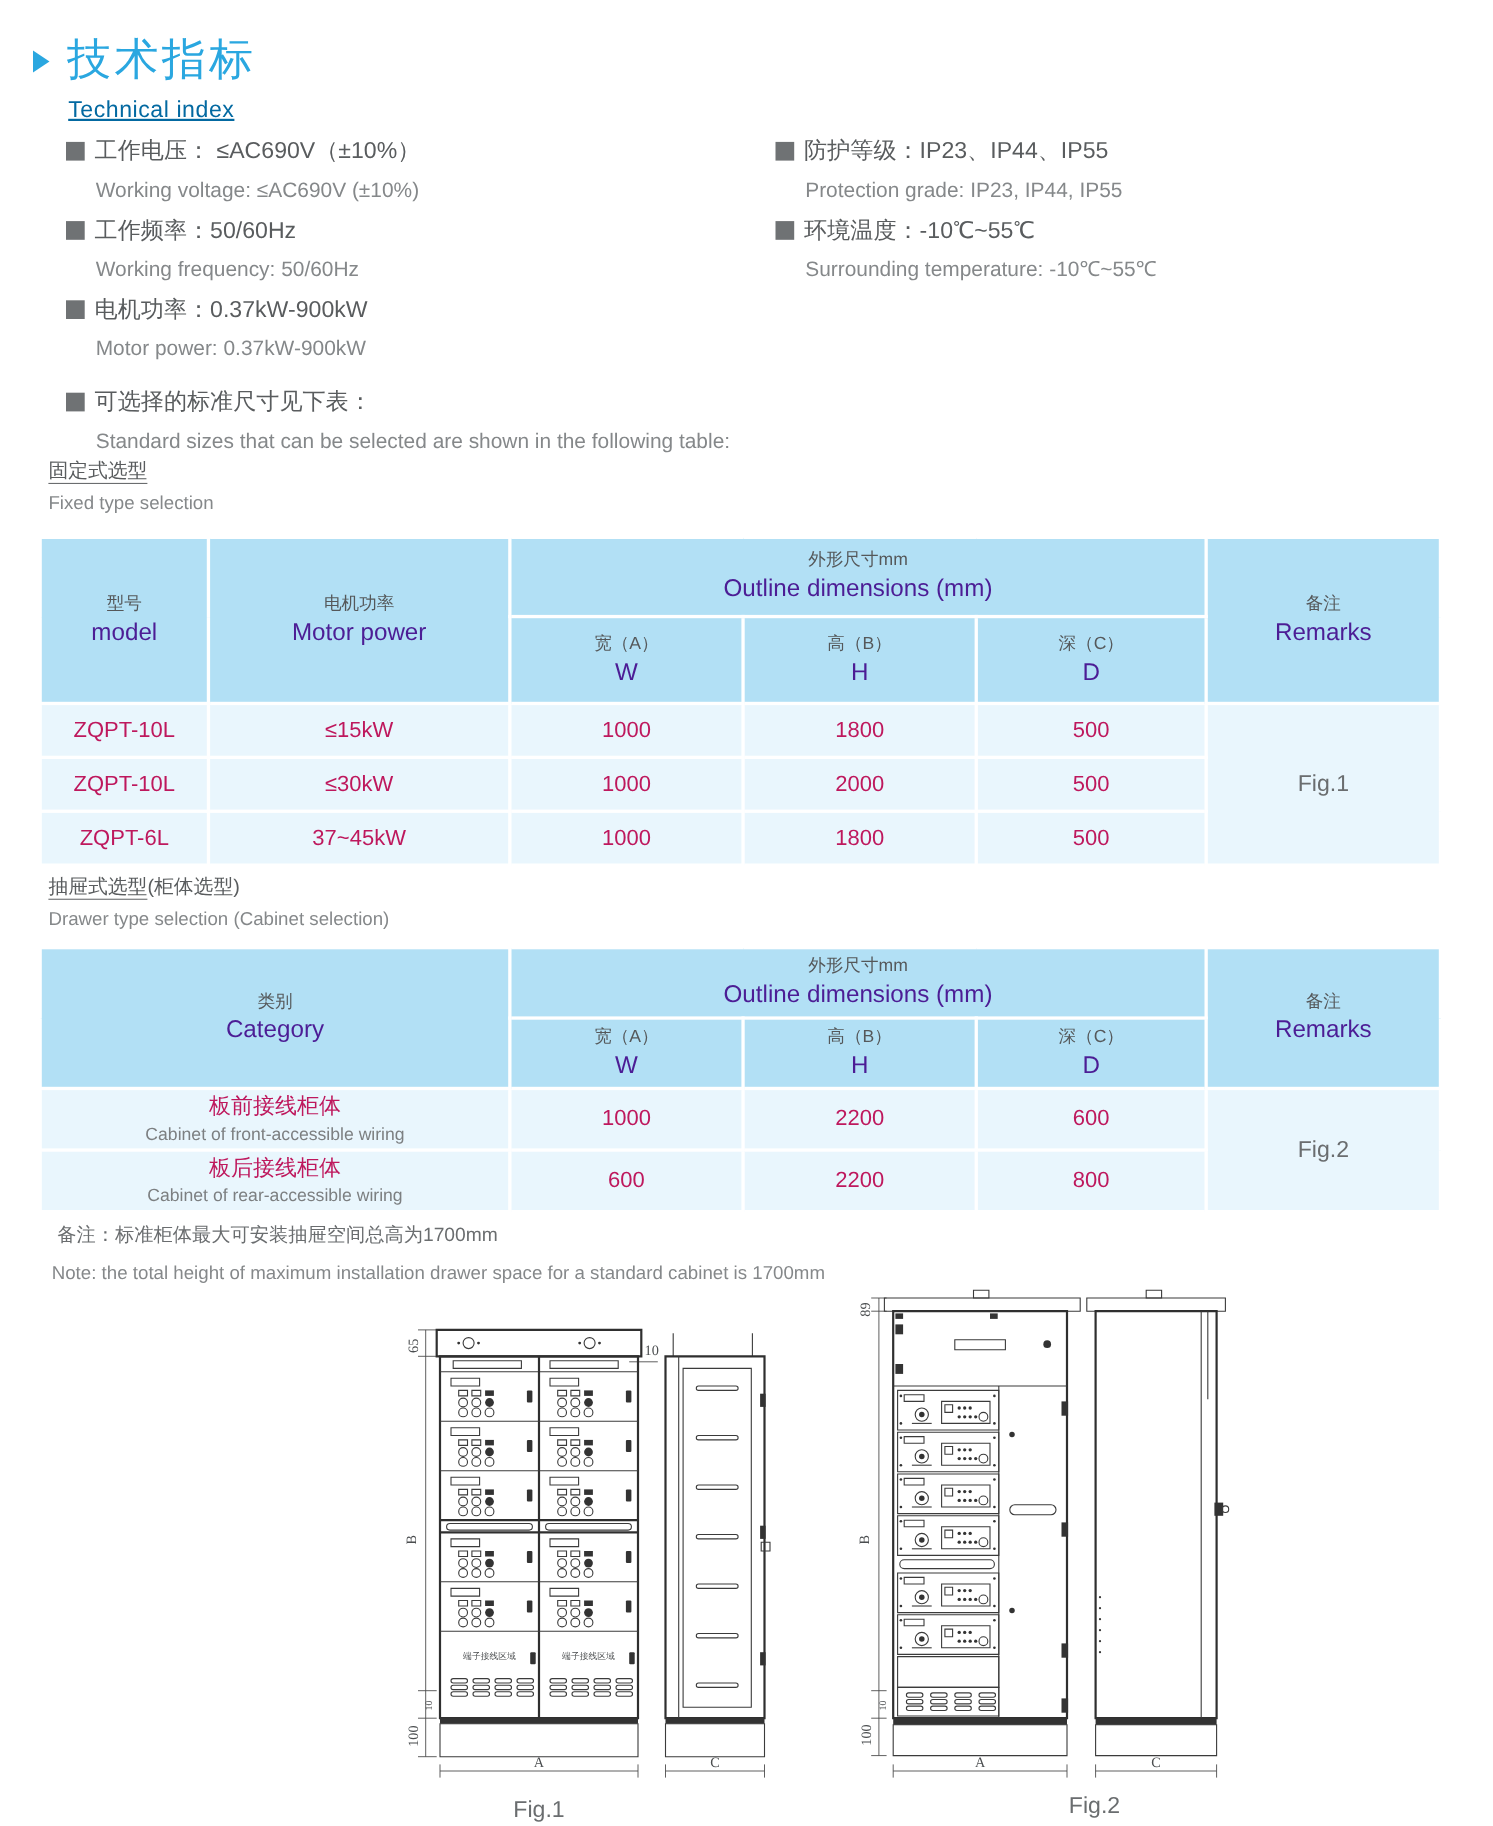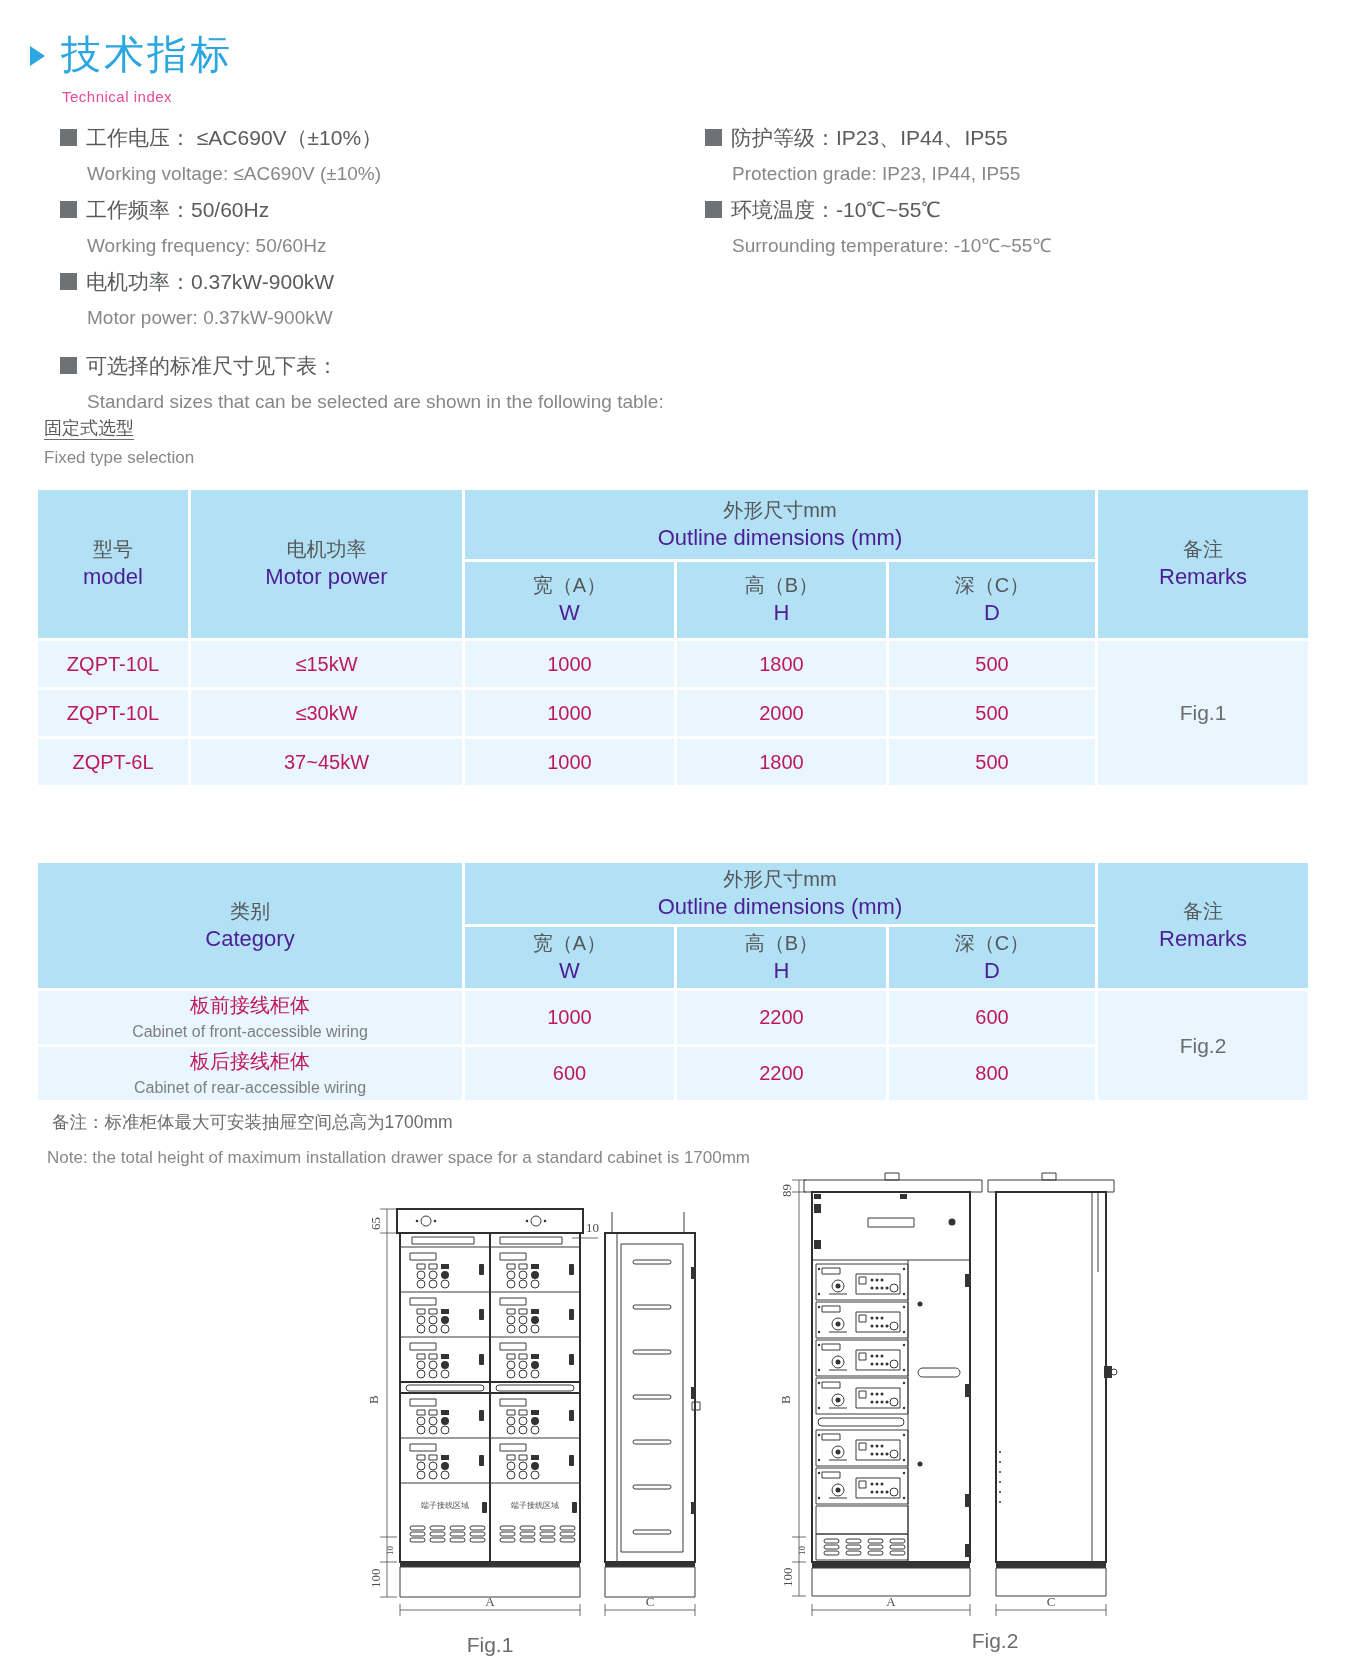--- a/index.html
+++ b/index.html
@@ -5,21 +5,21 @@
   html,body{margin:0;padding:0;background:#fff;}
   .page{position:relative;width:1357px;height:1660px;background:#ffffff;overflow:hidden;
         font-family:"Liberation Sans", sans-serif;color:#5b5e60;}
 
   
   .hdr{position:absolute;left:30px;top:34px;}
   .hdr-row{display:flex;align-items:center;}
   .tri{width:0;height:0;border-top:10px solid transparent;border-bottom:10px solid transparent;
        border-left:15px solid #2aa7e0;margin-right:16px;margin-top:4px;}
   .title-cn{font-size:40px;color:#2aa7e0;letter-spacing:3px;font-weight:500;line-height:1;}
-  .title-en{font-size:15px;color:#ec4899;margin:14px 0 0 32px;letter-spacing:0.5px;}
+  .title-en{font-size:21px;color:#0369a1;margin:14px 0 0 32px;letter-spacing:0.5px;text-decoration:underline;}
 
   
   .speccol{position:absolute;top:126px;}
   .speccol.left{left:60px;}
   .speccol.right{left:705px;}
   .spec-item{margin-bottom:13px;}
   .spec-cn{font-size:21px;color:#595c5e;display:flex;align-items:center;line-height:1.1;}
   .sq{display:inline-block;width:17px;height:17px;background:#6f7274;margin-right:9px;flex:0 0 auto;}
   .spec-en{font-size:19px;color:#85888a;margin:15px 0 9px 27px;line-height:1.1;}
 
@@ -29,21 +29,21 @@
   .seclabel{position:absolute;left:44px;}
   .sec-cn{font-size:18px;color:#595c5e;}
   .sec-cn .ul{border-bottom:1px solid #6a6d6f;padding-bottom:1px;}
   .sec-en{font-size:17px;color:#85888a;margin-top:8px;}
 
   
   table.spec-table{position:absolute;left:35px;width:1273px;border-collapse:collapse;table-layout:fixed;}
   table.spec-table th,table.spec-table td{border:3px solid #ffffff;padding:0;text-align:center;vertical-align:middle;font-weight:normal;}
   table.spec-table th{background:#b2e0f5;}
   table.spec-table td{background:#e9f6fd;}
-  .th-cn{font-size:20px;color:#55585a;line-height:1.35;}
+  .th-cn{font-size:16px;color:#55585a;line-height:1.35;}
   .th-en{font-size:22px;color:#4c1d95;line-height:1.3;}
   .cell{font-size:20px;color:#be185d;}
   .cell-en{font-size:16px;color:#7c7f81;line-height:1.3;margin-top:3px;}
   .remarks-cell{font-size:21px;color:#6a6d6f;}
 
   
   .note{position:absolute;left:52px;}
   .note-cn{font-size:17.5px;color:#6a6d6f;}
   .note-en{font-size:17px;color:#85888a;margin-top:14px;margin-left:-5px;}
 
@@ -188,20 +188,26 @@
       <tr style="height:49px;">
         <td class="cell">ZQPT-6L</td>
         <td class="cell">37~45kW</td>
         <td class="cell">1000</td>
         <td class="cell">1800</td>
         <td class="cell">500</td>
       </tr>
     </tbody>
   </table>
 
+  <div class="seclabel" style="top:794px;">
+    <div class="sec-cn">
+      <span class="ul">抽屉式选型</span><span>(柜体选型)</span>
+    </div>
+    <div class="sec-en">Drawer type selection (Cabinet selection)</div>
+  </div>
 
   <table class="spec-table" style="top:860px;">
     <colgroup>
       <col style="width:427px">
         <col style="width:212px">
         <col style="width:212px">
       <col style="width:209px">
         <col style="width:213px">
     </colgroup>
     <thead>

